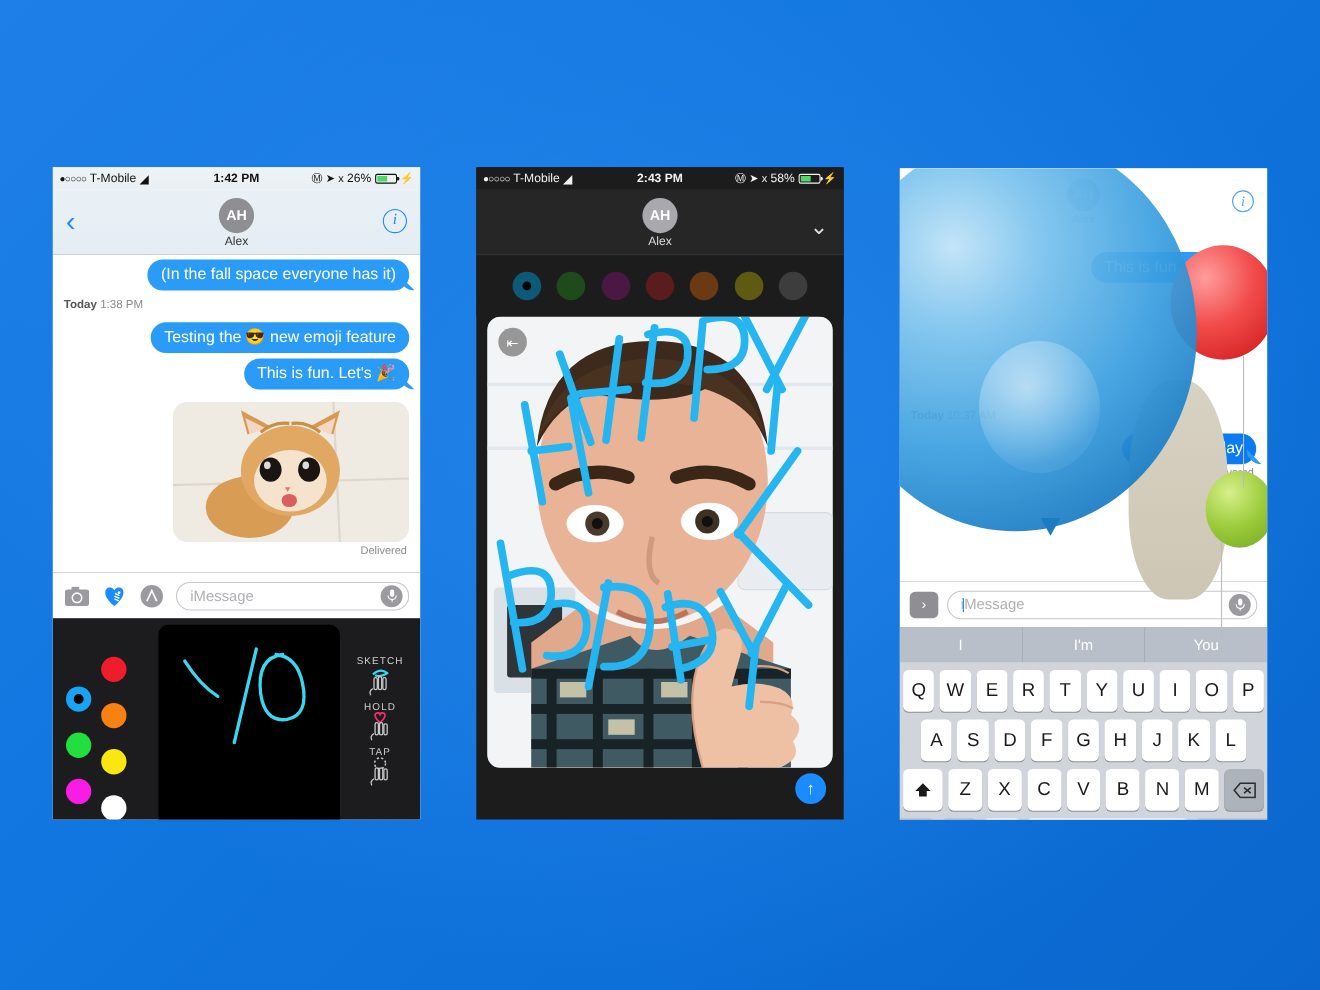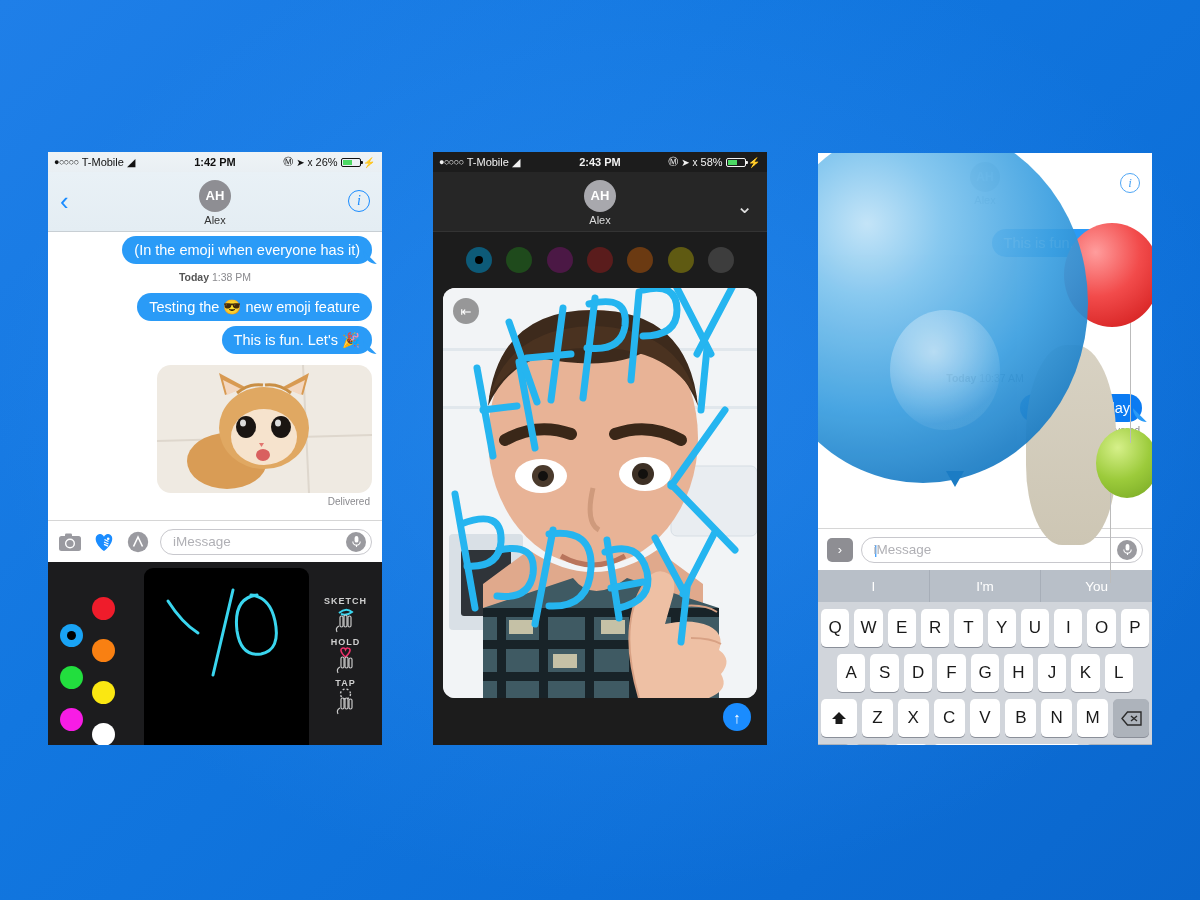--- a/index.html
+++ b/index.html
@@ -69,21 +69,21 @@
   }
   .bubble.tail:after {
     content: ""; position: absolute; right: -5px; bottom: 0;
     width: 14px; height: 14px; background: #2a9bf7;
     border-bottom-left-radius: 14px; clip-path: polygon(0 0, 100% 100%, 0 100%);
     transform: none;
   }
   .bubble-partial {
     border-radius: 16px 16px 16px 16px; border-top-left-radius:16px;
   }
-  .timestamp { text-align: center; font-size: 10.5px; color: #8a8a8e; margin: 7px 0 10px; }
+  .timestamp { text-align: left; font-size: 10.5px; color: #8a8a8e; margin: 7px 0 10px; }
   .timestamp b { color: #555; }
   .photo-msg {
     width: 215px; height: 128px; border-radius: 14px; overflow: hidden; margin-top: 6px;
     position: relative;
   }
   .delivered { text-align: right; font-size: 10px; color: #8a8a8e; margin-top: 3px; padding-right: 2px;}
 
   .toolbar1 {
     height: 42px; background: #fff; border-top: 1px solid #d6d6d6;
     display: flex; align-items: center; gap: 10px; padding: 0 10px;
@@ -97,21 +97,21 @@
   .mic-btn { width: 20px; height: 20px; border-radius: 50%; background: #9a9a9f; margin-left: auto;
     display:flex;align-items:center;justify-content:center;color:#fff;font-size:12px;}
 
   
   .dt-drawer { background: #1c1c1e; height: 215px; position: relative; display: flex; }
   .dt-palette { width: 96px; position: relative; }
   .swatch { position: absolute; width: 23px; height: 23px; border-radius: 50%; }
   .swatch.sel:after { content:""; position:absolute; left:7px; top:7px; width:9px;height:9px;border-radius:50%;background:#000;}
   .dt-canvas { width: 165px; height: 203px; background: #000; border-radius: 9px; margin-top: 6px; position: relative;}
   .dt-legend { flex:1; color:#d2d2d2; text-align:center; padding-top: 34px; position: relative;}
-  .dt-legend .lbl { font-size: 9px; letter-spacing: 1px; color:#cfcfcf;font-weight:bold; }
+  .dt-legend .lbl { font-size: 9px; letter-spacing: 1px; color:#cfcfcf; }
   .dt-legend .gl { display:block; margin: 0 auto 3px; }
   .dt-chevron { position:absolute; right: 14px; bottom: 8px; color:#cfcfcf; font-size: 22px; }
 
   
   #phone2 { left: 433px; top: 152px; width: 334px; height: 593px; background: #1c1c1c; }
   .navbar2 {
     height: 60px; background: #262626; position: relative;
     display:flex; align-items:center; justify-content:center; border-bottom:1px solid #333;
   }
   .navbar2 .contact-name { color: #dcdcdc; }
@@ -216,21 +216,21 @@
     <span class="back-chevron">‹</span>
     <div class="contact">
       <div class="avatar">AH</div>
       <div class="contact-name">Alex</div>
     </div>
     <span class="info-circle">i</span>
   </div>
 
   <div class="thread">
     <div class="row out" style="margin-top:4px">
-      <div class="bubble bubble-partial tail">(In the emoji when everyone has it)</div>
+      <div class="bubble bubble-partial tail">(In the fall space everyone has it)</div>
     </div>
     <div class="timestamp">
       <b>Today</b>
       <span>1:38 PM</span>
     </div>
     <div class="row out">
       <div class="bubble">Testing the 😎 new emoji feature</div>
     </div>
     <div class="row out">
       <div class="bubble tail">This is fun. Let's 🎉</div>

